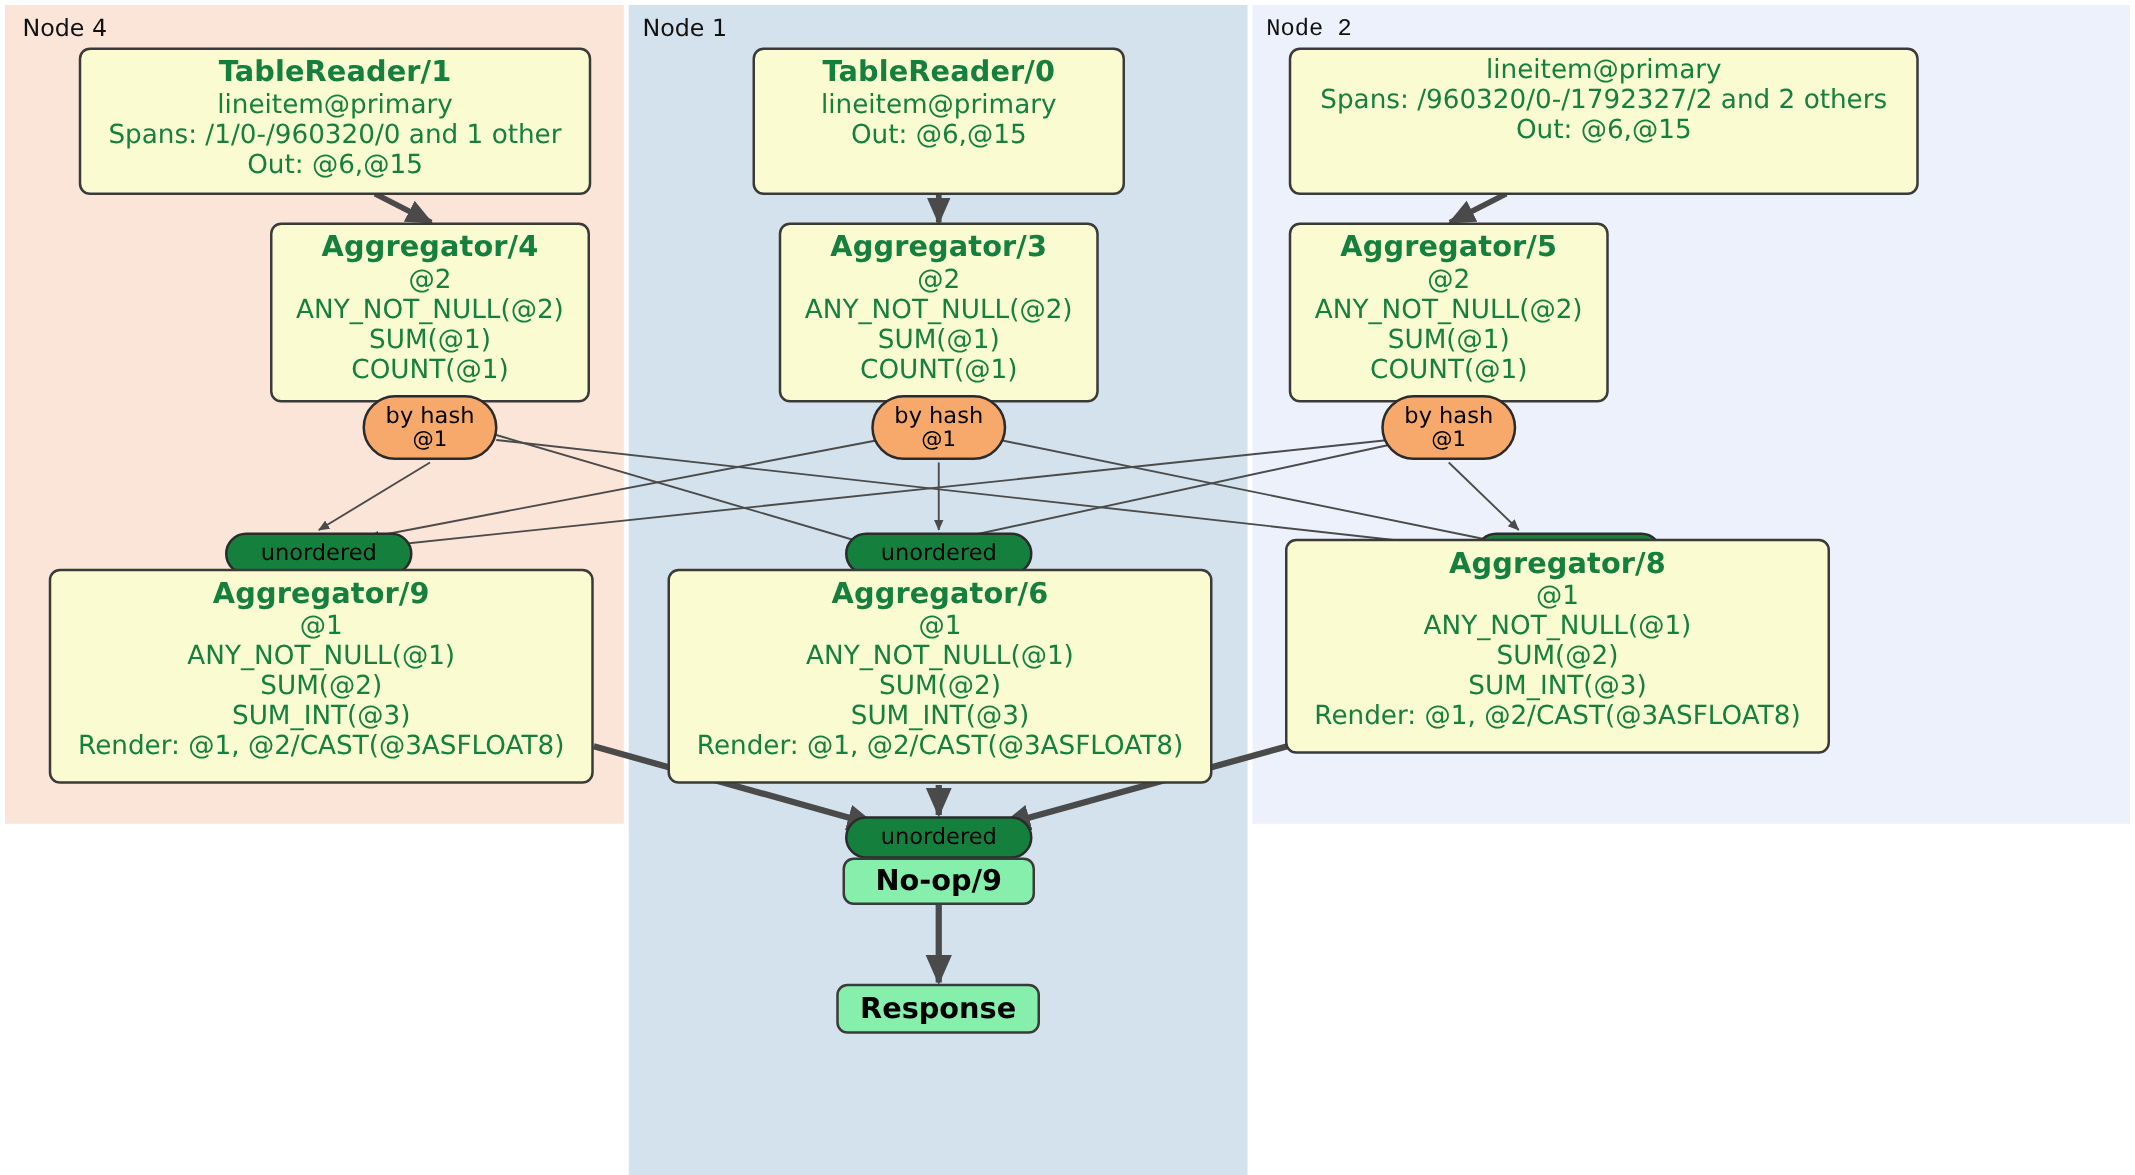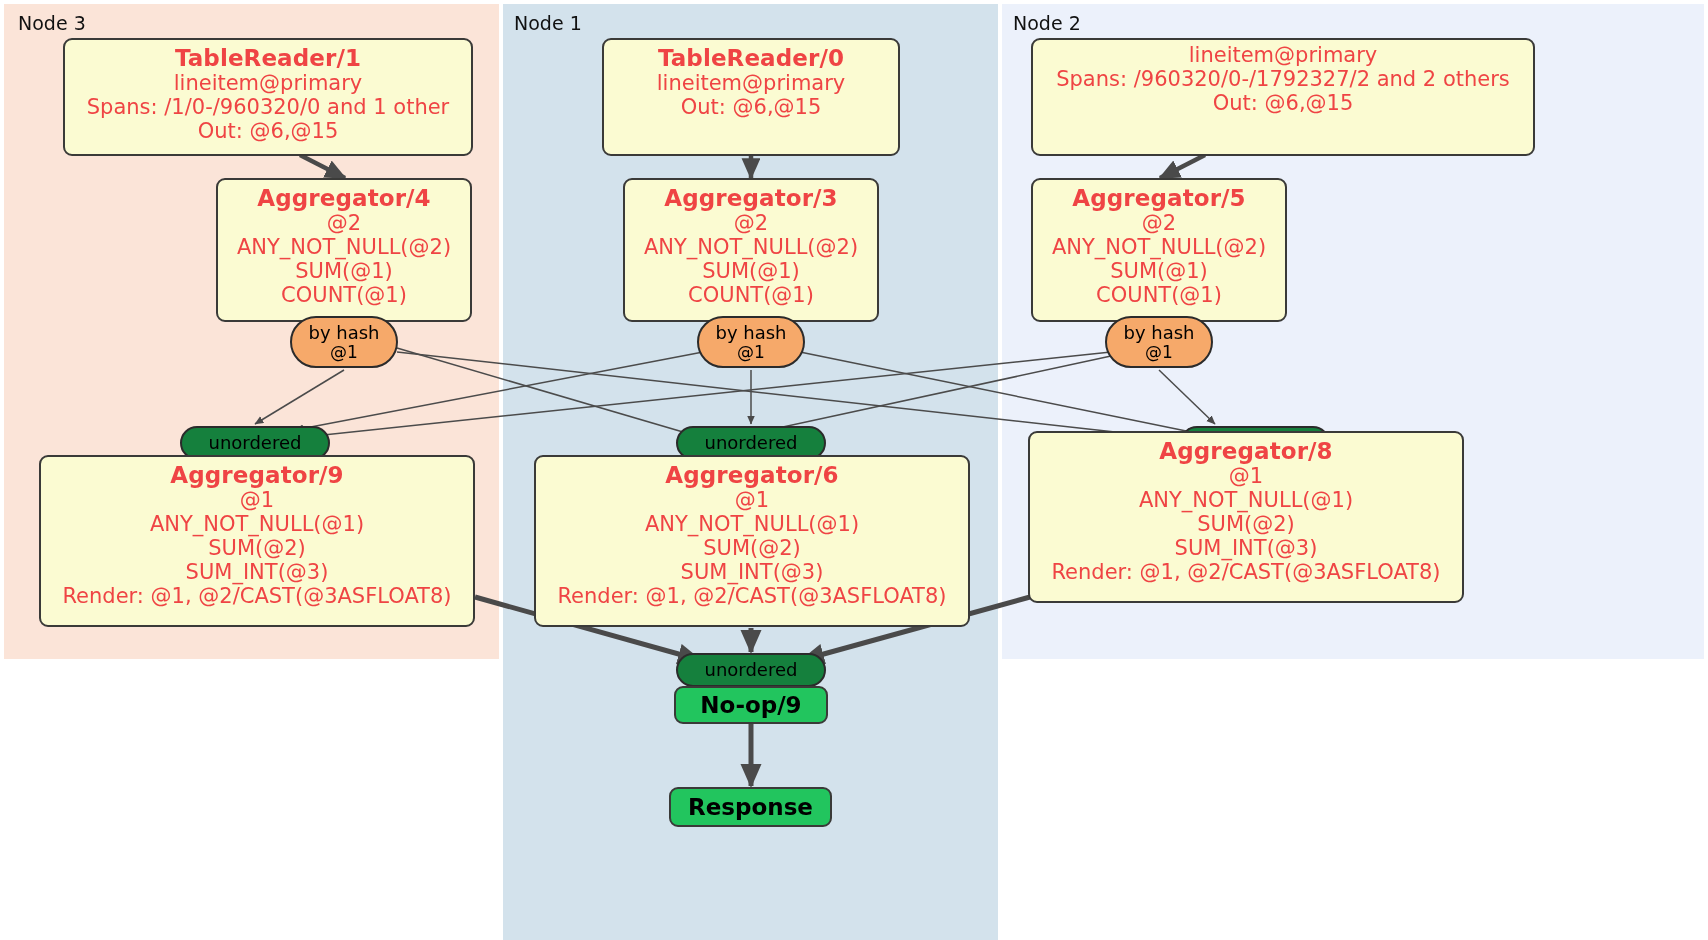--- a/index.html
+++ b/index.html
@@ -36,21 +36,21 @@
     white-space: nowrap;
   }
   .proc-box {
     position: absolute;
     box-sizing: border-box;
     background: #fbfbd2;
     border: 2px solid #3a3a38;
     border-radius: 9px;
     text-align: center;
     font-size: 21px;
-    color: #ef4444;
+    color: #15803d;
     line-height: 1.14;
     padding: 4px 10px 5px 10px;
   }
   .proc-title {
     font-weight: bold;
     font-size: 23px;
     letter-spacing: 0.1px;
     display: block;
     line-height: 1.22;
   }
@@ -83,43 +83,43 @@
     display: block;
   }
   .pill-sub {
     font-weight: normal;
     font-size: 17px;
     display: block;
   }
   .single-box {
     position: absolute;
     box-sizing: border-box;
-    background: #22c55e;
+    background: #86efac;
     border: 2px solid #3a3a38;
     border-radius: 9px;
     display: flex;
     align-items: center;
     justify-content: center;
     font-weight: bold;
     font-size: 23px;
     color: #000000;
   }
 </style>
 </head>
 <body>
 
 <div id="stage">
 
   <div class="node-panel" style="left:4px; top:4px; width:495px; height:655px; background:#fbe4d8;"></div>
   <div class="node-panel" style="left:503px; top:4px; width:495px; height:936px; background:#d3e2ec;"></div>
   <div class="node-panel" style="left:1002px; top:4px; width:702px; height:655px; background:#ecf1fb;"></div>
 
-  <div class="node-panel-label" style="left:18px; top:14px;">Node 3</div>
+  <div class="node-panel-label" style="left:18px; top:14px;">Node 4</div>
   <div class="node-panel-label" style="left:514px; top:14px;">Node 1</div>
-  <div class="node-panel-label" style="left:1013px; top:14px;">Node 2</div>
+  <div class="node-panel-label" style="left:1013px; top:14px;font-family:Liberation Mono, monospace;">Node 2</div>
 
   <svg id="edges" viewBox="0 0 1708 940" xmlns="http://www.w3.org/2000/svg">
     <defs>
       <marker id="ahThin" markerWidth="9" markerHeight="9" refX="8" refY="3.2" orient="auto" markerUnits="strokeWidth">
         <path d="M0,0.3 L8.4,3.2 L0,6.1" fill="none" stroke="#4b4b4b" stroke-width="1.1"></path>
       </marker>
       <marker id="ahMed" markerWidth="7" markerHeight="7" refX="5.6" refY="2.6" orient="auto" markerUnits="strokeWidth">
         <path d="M0,0 L6,2.6 L0,5.2 z" fill="#4a4a4a"></path>
       </marker>
       <marker id="ahThick" markerWidth="5.5" markerHeight="5.5" refX="4.4" refY="2.1" orient="auto" markerUnits="strokeWidth">

